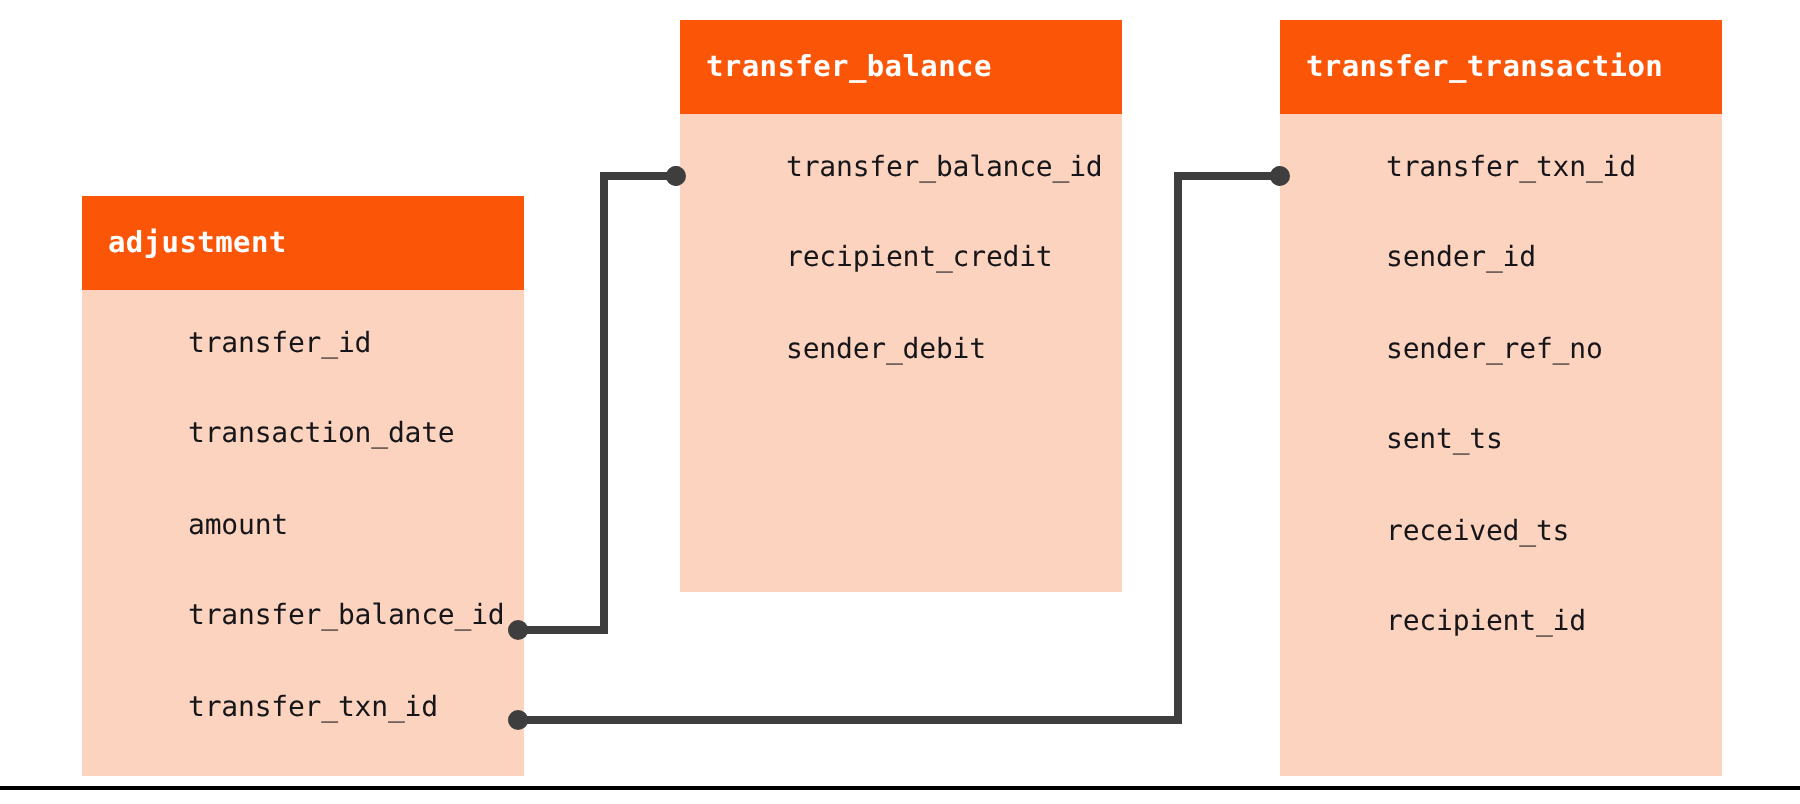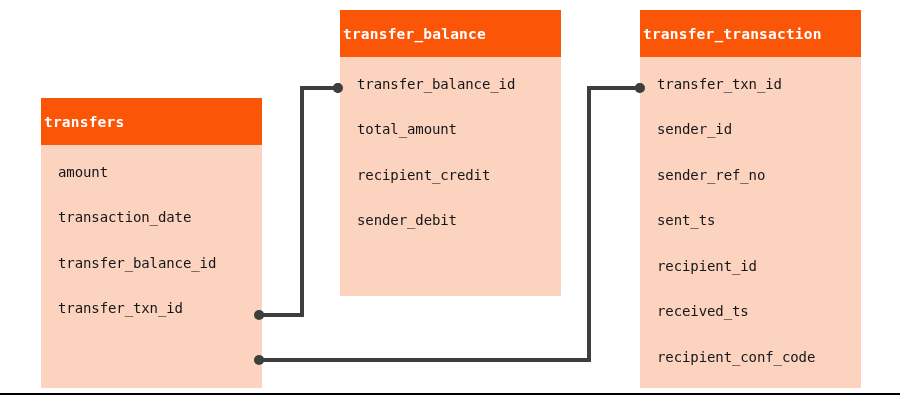--- a/index.html
+++ b/index.html
@@ -28,26 +28,27 @@
   }
   .entity-header {
     height: 47px;
     background: #fb5607;
     color: #ffffff;
     font-size: 14.5px;
     font-weight: bold;
     letter-spacing: 0.2px;
     display: flex;
     align-items: center;
-    padding-left: 3px;
+    padding-left: 13px;
     box-sizing: border-box;
   }
   .entity-fields {
     position: relative;
     padding: 4px;
+    margin-left: 36px;
   }
   .field {
     height: 45.5px;
     display: flex;
     align-items: center;
     padding-left: 13px;
     box-sizing: border-box;
     color: #16161a;
     font-size: 14px;
     letter-spacing: -0.1px;
@@ -91,49 +92,48 @@
     </g>
 
     <g>
       <path d="M 259 360 H 589 V 88 H 638" fill="none" stroke="#3e3e3e" stroke-width="4" stroke-linecap="butt" stroke-linejoin="miter"></path>
       <circle cx="259" cy="360" r="5" fill="#3e3e3e"></circle>
       <circle cx="640" cy="88" r="5" fill="#3e3e3e"></circle>
     </g>
   </svg>
 
   <div class="entity" style="left:41px; top:98px; height:290px;">
-    <div class="entity-header">transfers</div>
+    <div class="entity-header">adjustment</div>
     <div class="entity-fields">
+      <div class="field">transfer_id</div>
+      <div class="field">transaction_date</div>
       <div class="field">amount</div>
-      <div class="field">transaction_date</div>
       <div class="field">transfer_balance_id</div>
       <div class="field">transfer_txn_id</div>
     </div>
   </div>
 
   <div class="entity" style="left:340px; top:10px; height:286px;">
     <div class="entity-header">transfer_balance</div>
     <div class="entity-fields">
       <div class="field">transfer_balance_id</div>
-      <div class="field">total_amount</div>
       <div class="field">recipient_credit</div>
       <div class="field">sender_debit</div>
     </div>
   </div>
 
   <div class="entity" style="left:640px; top:10px; height:378px;">
     <div class="entity-header">transfer_transaction</div>
     <div class="entity-fields">
       <div class="field">transfer_txn_id</div>
       <div class="field">sender_id</div>
       <div class="field">sender_ref_no</div>
       <div class="field">sent_ts</div>
+      <div class="field">received_ts</div>
       <div class="field">recipient_id</div>
-      <div class="field">received_ts</div>
-      <div class="field">recipient_conf_code</div>
     </div>
   </div>
 
   <svg id="connectors-top" style="position:absolute;left:0;top:0;pointer-events:none;" viewBox="0 0 900 402" width="900" height="402">
     <circle cx="259" cy="315" r="5" fill="#3e3e3e"></circle>
     <circle cx="259" cy="360" r="5" fill="#3e3e3e"></circle>
     <circle cx="338" cy="88" r="5" fill="#3e3e3e"></circle>
     <circle cx="640" cy="88" r="5" fill="#3e3e3e"></circle>
   </svg>
 

